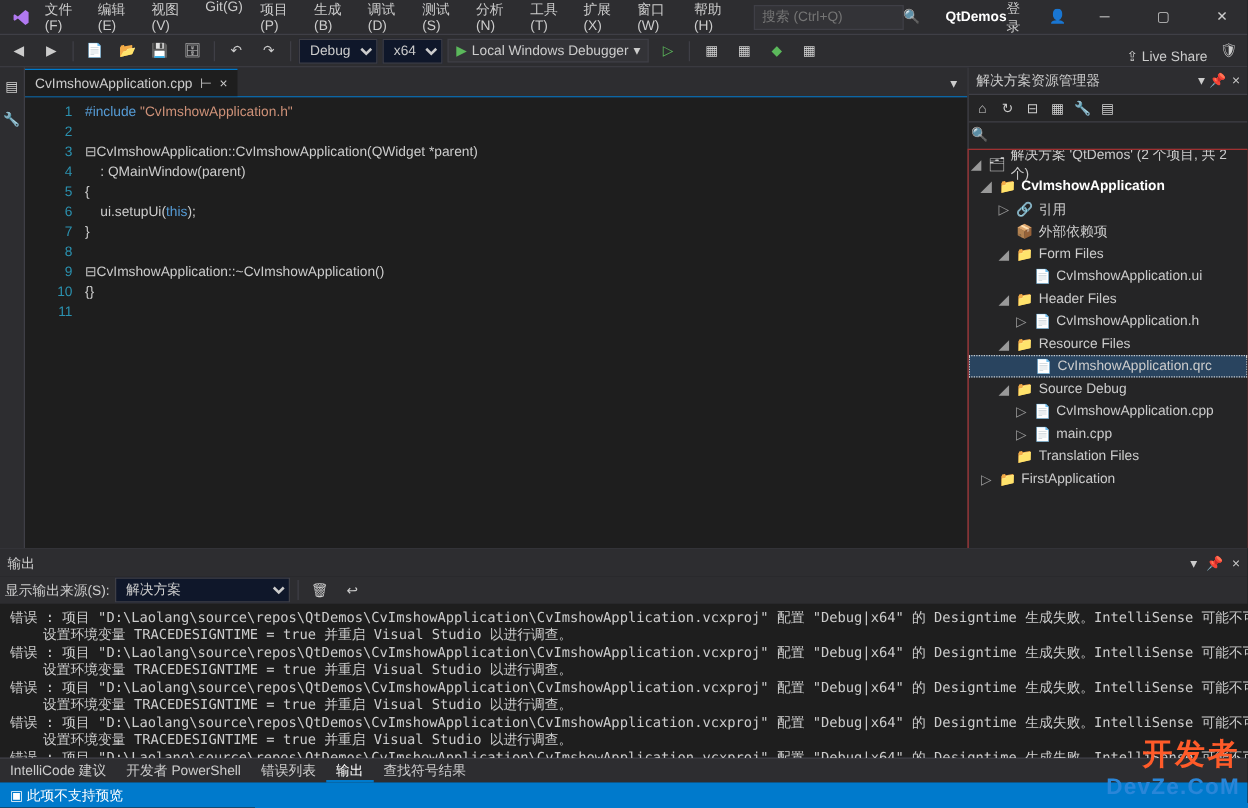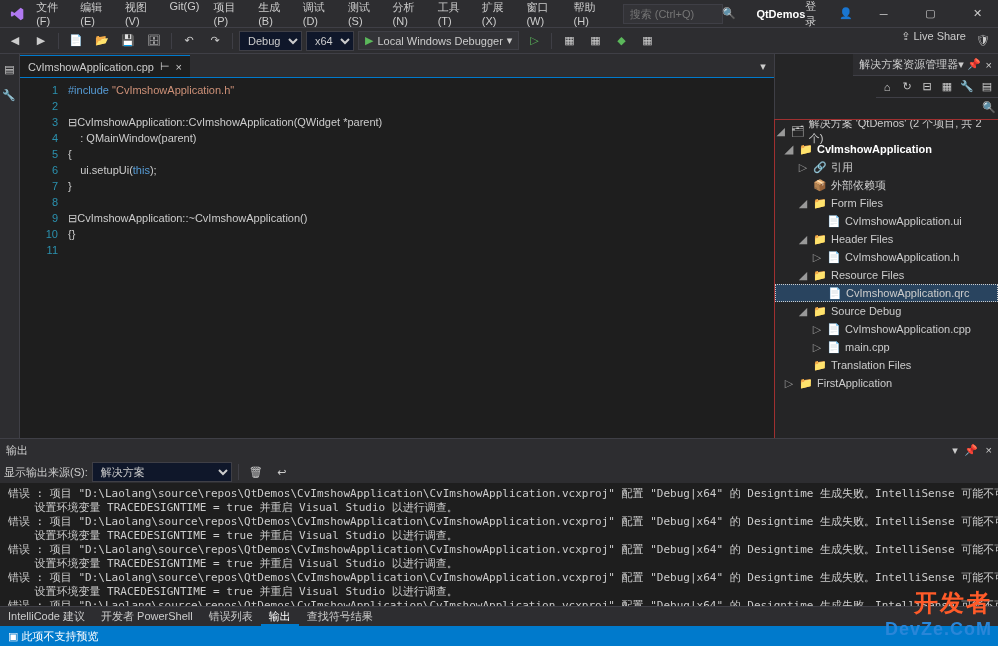--- a/index.html
+++ b/index.html
@@ -2,21 +2,21 @@
 <html><head>
 <meta charset="utf-8">
 <style>
 * { margin:0; padding:0; box-sizing:border-box; font-family:'Segoe UI','Microsoft YaHei',sans-serif; font-size:11px; }
 body { width:998px; height:646px; background:#2d2d30; color:#ccc; overflow:hidden; position:relative; }
 .titlebar { height:28px; background:#2d2d30; display:flex; align-items:center; padding:0 4px; border-bottom:1px solid #3f3f46; }
 .vs-icon { width:16px; height:16px; margin:0 6px; }
 .menu { display:flex; gap:2px; }
 .menu-item { padding:4px 6px; cursor:pointer; }
 .search-box { display:flex; align-items:center; margin-left:12px; }
-.search-input { background:#333337; border:1px solid #3f3f46; color:#999; padding:2px 6px; width:100px; height:20px; }
+.search-input { background:#333337; border:1px solid #3f3f46; color:#999; padding:2px 6px; width:120px; height:20px; }
 .title-text { color:#fff; margin-left:20px; font-weight:600; }
 .title-right { margin-left:auto; display:flex; align-items:center; gap:14px; }
 .win-btn { width:36px; height:28px; display:flex; align-items:center; justify-content:center; cursor:pointer; }
 .toolbar { height:26px; background:#2d2d30; display:flex; align-items:center; padding:0 4px; gap:4px; border-bottom:1px solid #3f3f46; }
 .tb-btn { width:22px; height:22px; display:flex; align-items:center; justify-content:center; cursor:pointer; color:#ccc; }
 .sep { width:1px; height:16px; background:#3f3f46; margin:0 2px; }
 .combo { background:#0f172a; border:1px solid #3f3f46; color:#ccc; padding:2px 4px; height:20px; font-size:11px; }
 .play-btn { display:flex; align-items:center; gap:4px; padding:2px 6px; background:#333337; border:1px solid #3f3f46; cursor:pointer; }
 .play-triangle { color:#5bb85b; }
 .main-area { display:flex; height:calc(100% - 28px - 26px - 20px); }
@@ -26,21 +26,21 @@
 .tab { padding:4px 8px; background:#1e1e1e; border-top:1px solid #007acc; display:flex; align-items:center; gap:6px; font-size:11px; }
 .tab-close { cursor:pointer; }
 .editor { flex:1; background:#1e1e1e; display:flex; overflow:hidden; font-family:Consolas,monospace; }
 .gutter { width:48px; text-align:right; padding:4px 10px 0 0; color:#2b91af; font-size:12px; line-height:16px; }
 .gutter div { height:16px; }
 .code { flex:1; padding:4px 0 0 0; font-size:12px; line-height:16px; white-space:pre; color:#ccc; }
 .code-line { height:16px; }
 .kw { color:#569cd6; }
 .str { color:#ce9178; }
 .editor-status { height:20px; background:#1e1e1e; border-top:1px solid #3f3f46; display:flex; align-items:center; padding:0 8px; font-size:11px; color:#999; gap:12px; }
-.right-panels { width:224px; display:flex; flex-direction:column; background:#252526; border-left:1px solid #3f3f46;align-items:flex-end; }
+.right-panels { width:224px; display:flex; flex-direction:column; background:#252526; border-left:1px solid #3f3f46; }
 .panel-header { height:22px; background:#2d2d30; display:flex; align-items:center; padding:0 6px; border-bottom:1px solid #3f3f46; }
 .panel-toolbar { height:22px; display:flex; align-items:center; padding:0 2px; gap:2px; border-bottom:1px solid #3f3f46; }
 .pt-btn { width:18px; height:18px; display:flex; align-items:center; justify-content:center; cursor:pointer; }
 .panel-search { height:22px; display:flex; border-bottom:1px solid #3f3f46; }
 .panel-search input { flex:1; background:#333337; border:none; padding:0 6px; color:#999; font-size:11px; }
 .tree { flex:1; overflow:auto; padding:2px 0; font-size:11px; }
 .tree-row { display:flex; align-items:center; height:18px; padding-right:4px; cursor:pointer; }
 .tree-row.sel { background:#3399ff44; border:1px dotted #ccc; }
 .tree-row.bold { font-weight:700; color:#fff; }
 .exp { width:12px; text-align:center; color:#999; }
@@ -123,21 +123,21 @@
     <span class="play-triangle">▶</span>
     <span>Local Windows Debugger</span>
     <span>▾</span>
   </div>
   <span class="play-triangle tb-btn">▷</span>
   <span class="sep"></span>
   <span class="tb-btn">▦</span>
   <span class="tb-btn">▦</span>
   <span class="tb-btn" style="color:#5bb85b">◆</span>
   <span class="tb-btn">▦</span>
-  <div style="margin-left:auto;display:flex;align-items:flex-start;gap:6px">
+  <div style="margin-left:auto;display:flex;align-items:flex-end;gap:6px">
     <span>⇪ Live Share</span>
     <span class="tb-btn">🛡</span>
   </div>
 </div>
 
 <div class="main-area">
   <div class="left-toolbar">
     <span class="tb-btn">▤</span>
     <span class="tb-btn">🔧</span>
   </div>

